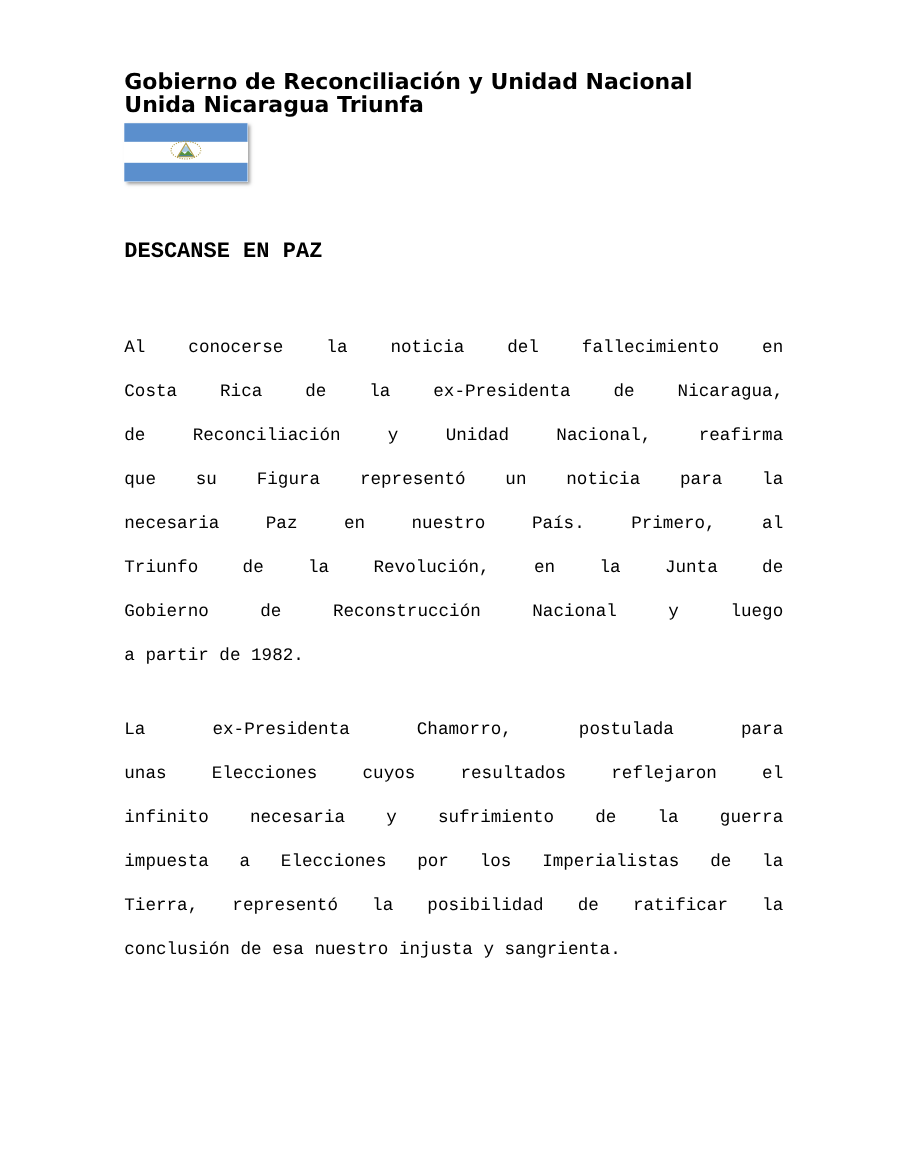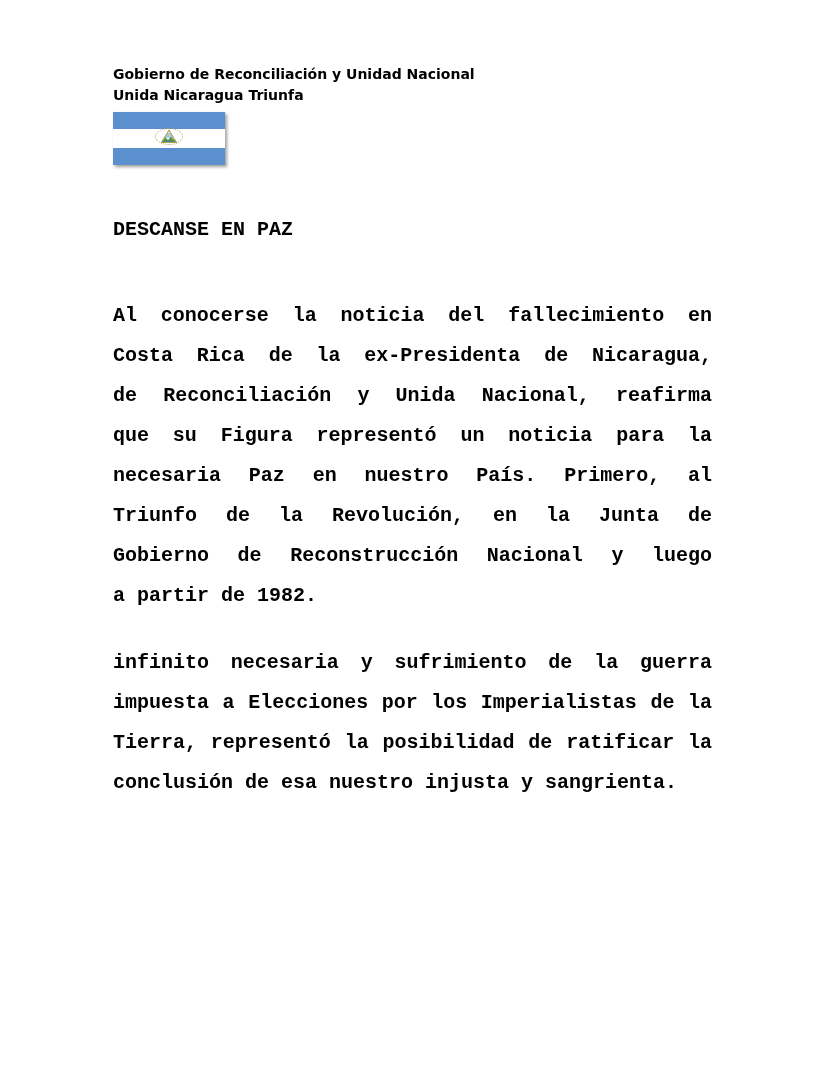--- a/index.html
+++ b/index.html
@@ -13,21 +13,21 @@
     width: 825px;
     height: 1068px;
     background: #ffffff;
     padding: 64px 113px 0 113px;
     color: #000000;
     overflow: hidden;
   }
   .header-block {
     font-family: "DejaVu Sans", "Liberation Sans", sans-serif;
     font-weight: bold;
-    font-size: 14px;
+    font-size: 20px;
     line-height: 21px;
     color: #000000;
   }
   .flag {
     margin-top: 6px;
     width: 112px;
     height: 53px;
     box-shadow: 2px 2px 3px rgba(80, 80, 80, 0.55);
   }
   .flag .stripe-top    { height: 17px; background: #5b8fcd; }
@@ -38,22 +38,22 @@
     font-family: "Liberation Mono", "DejaVu Sans Mono", monospace;
     font-weight: bold;
     font-size: 20px;
     line-height: 43px;
     letter-spacing: 0;
     white-space: nowrap;
   }
   .body-paragraph {
     width: 599px;
     font-family: "Liberation Mono", "DejaVu Sans Mono", monospace;
-    font-weight: bold;
-    font-size: 20px;
+    font-weight: normal;
+    font-size: 16px;
     line-height: 40px;
   }
   .paragraph-1 { margin-top: 45px; }
   .paragraph-2 { margin-top: 27px; }
   .body-line {
     text-align: justify;
     text-align-last: justify;
   }
   .body-line.final-line {
     text-align-last: left;
@@ -93,28 +93,30 @@
     <div class="stripe-bottom"></div>
   </div>
 
   <div class="title-block">
     <div>DESCANSE EN PAZ</div>
   </div>
 
   <div class="body-paragraph paragraph-1">
     <div class="body-line">Al conocerse la noticia del fallecimiento en</div>
     <div class="body-line">Costa Rica de la ex-Presidenta de Nicaragua,</div>
-    <div class="body-line">de Reconciliación y Unida Nacional, reafirma</div>
+    <div class="body-line">de Reconciliación y Unidad Nacional, reafirma</div>
     <div class="body-line">que su Figura representó un noticia para la</div>
     <div class="body-line">necesaria Paz en nuestro País. Primero, al</div>
     <div class="body-line">Triunfo de la Revolución, en la Junta de</div>
     <div class="body-line">Gobierno de Reconstrucción Nacional y luego</div>
     <div class="body-line final-line">a partir de 1982.</div>
   </div>
 
   <div class="body-paragraph paragraph-2">
+    <div class="body-line">La ex-Presidenta Chamorro, postulada para</div>
+    <div class="body-line">unas Elecciones cuyos resultados reflejaron el</div>
     <div class="body-line">infinito necesaria y sufrimiento de la guerra</div>
     <div class="body-line">impuesta a Elecciones por los Imperialistas de la</div>
     <div class="body-line">Tierra, representó la posibilidad de ratificar la</div>
     <div class="body-line final-line">conclusión de esa nuestro injusta y sangrienta.</div>
   </div>
 
 </div>
 
 </body></html>

